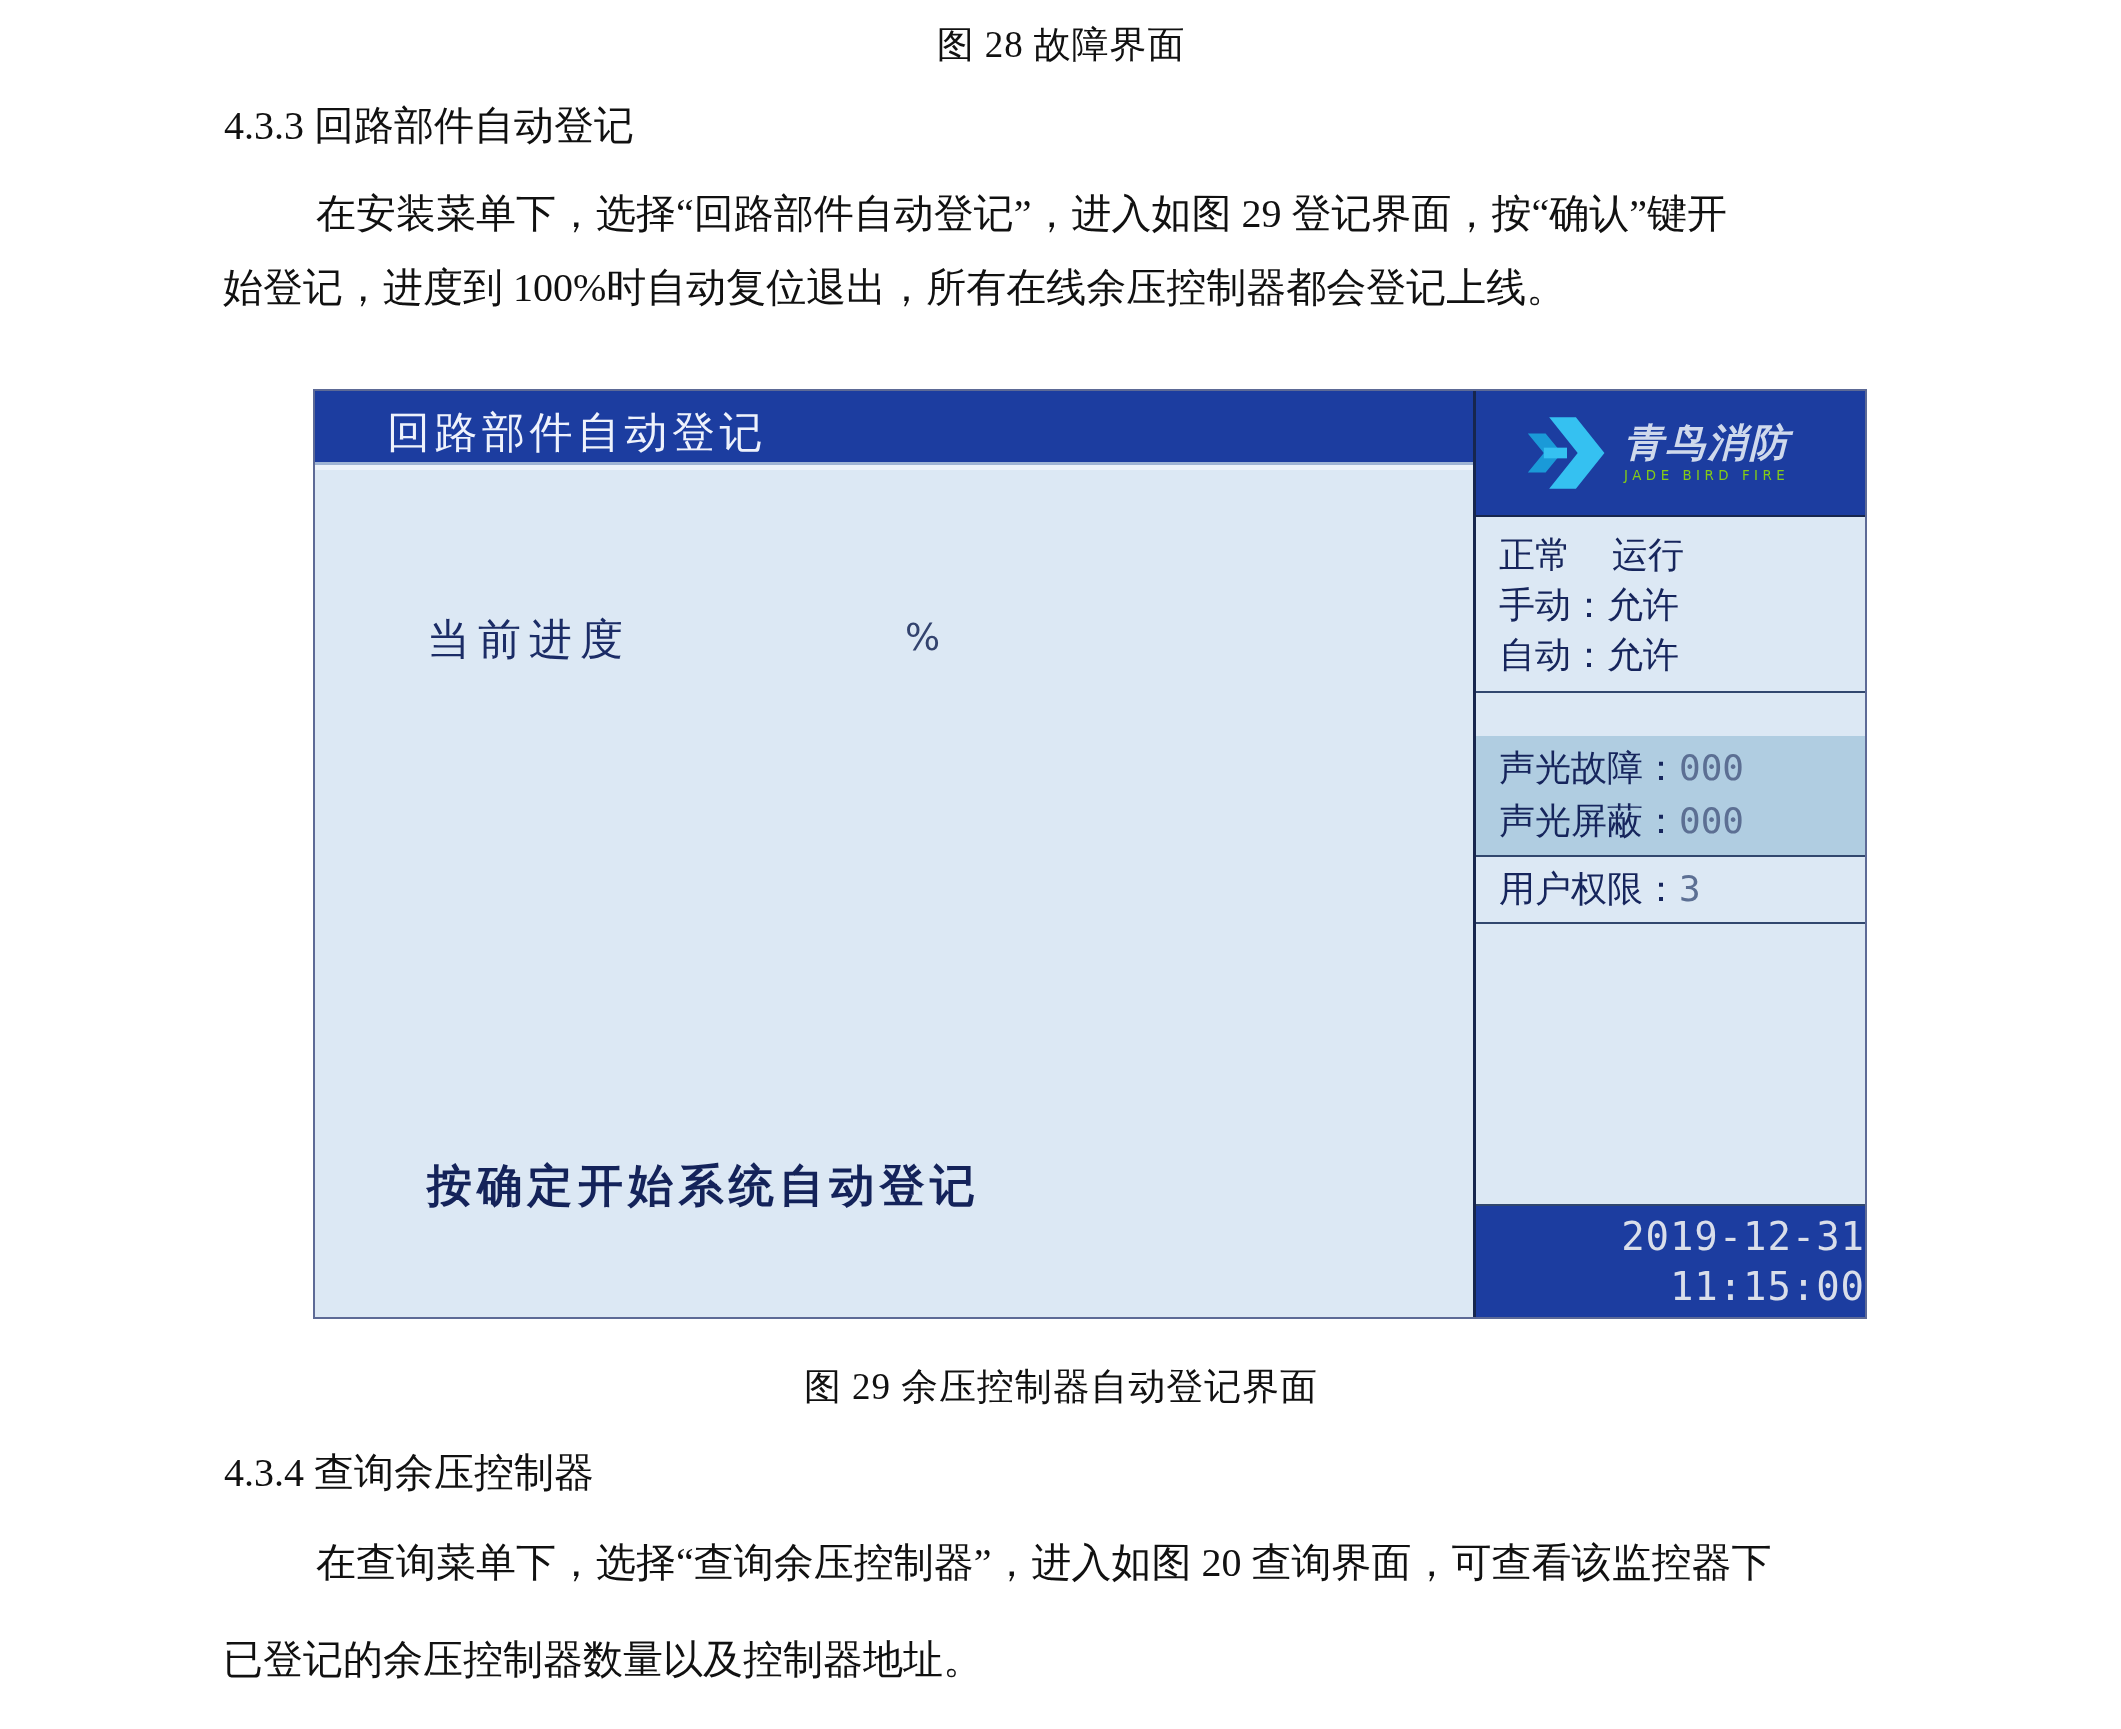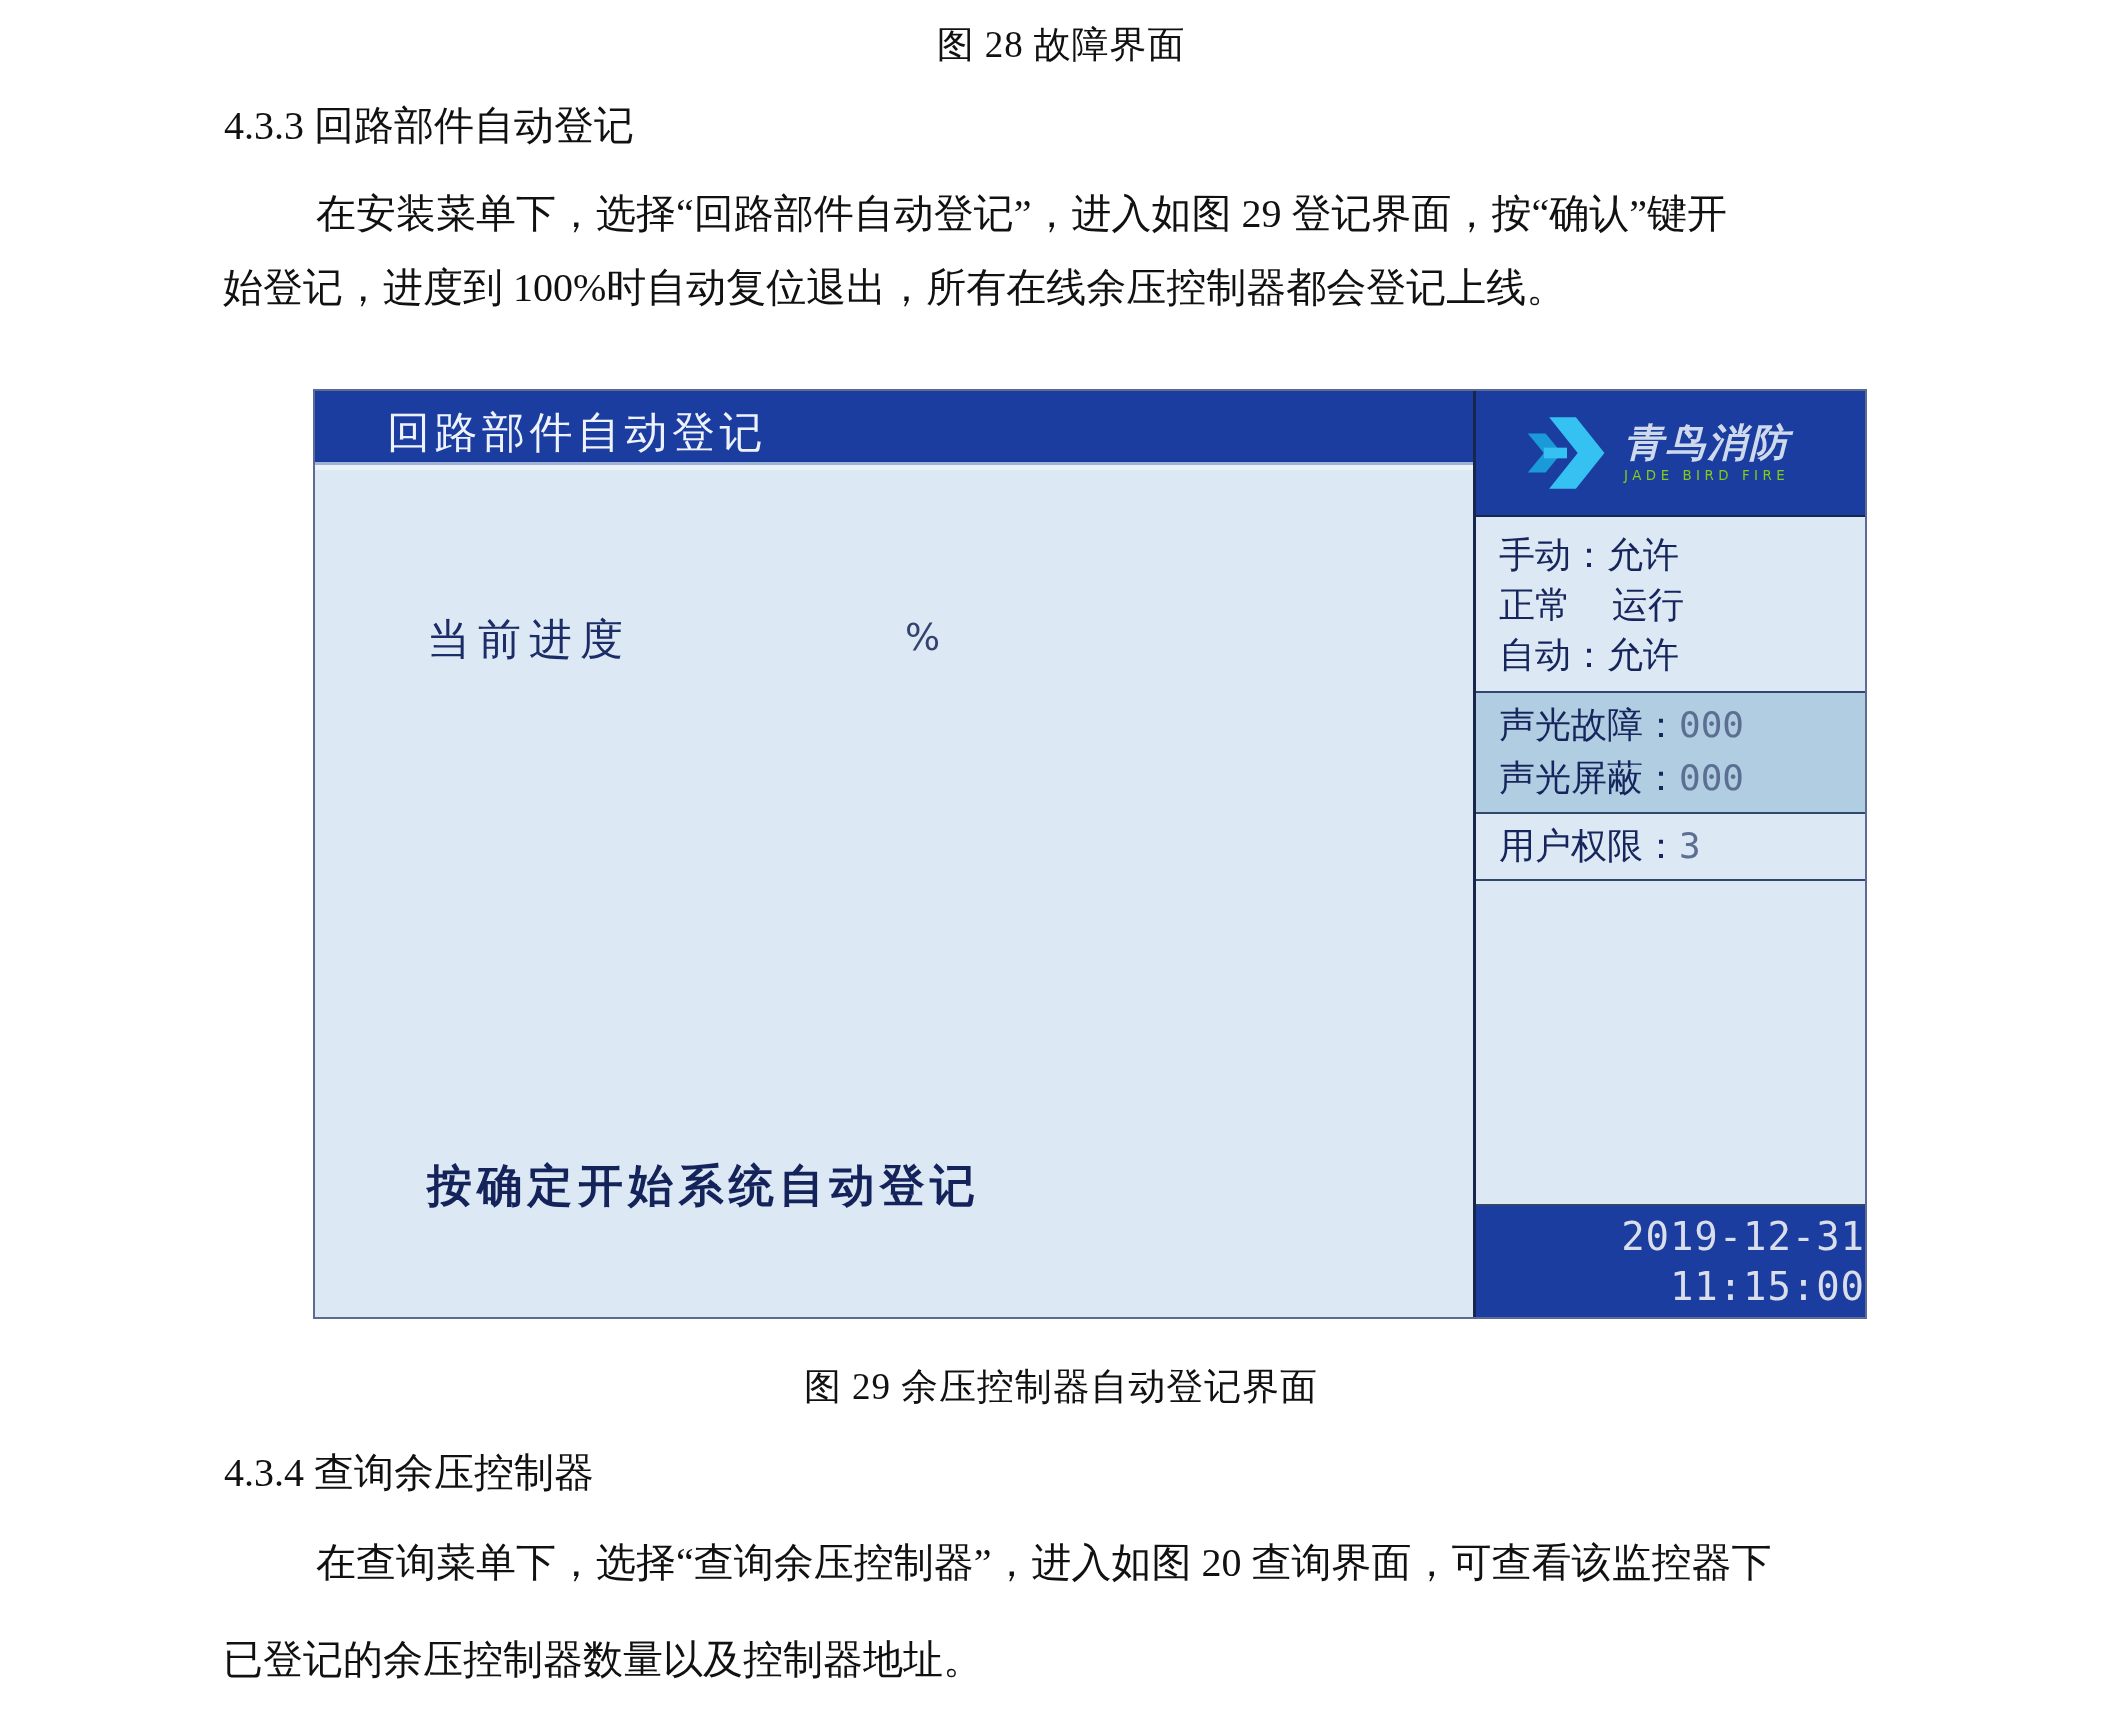--- a/index.html
+++ b/index.html
@@ -89,21 +89,21 @@
   .logo-sub{
     font-size:13.4px;color:#84cc16;letter-spacing:4.5px;margin-top:7.1px;
     font-family:"DejaVu Sans","Liberation Sans",sans-serif;
   }
   .status-a{
     height:161px;border-bottom:2.7px solid #31476e;
     padding:12.5px 0 0 23px;box-sizing:content-box;
   }
   .status-b{
     height:114px;background:#b0cde1;border-bottom:2.7px solid #31476e;
-    padding:5.3px 0 0 23px;box-sizing:content-box;
+    padding:5.3px 0 0 23px;box-sizing:content-box;margin-top:43px;
   }
   .status-c{
     height:65px;border-bottom:2.7px solid #31476e;
     padding:0 8px 0 23px;display:flex;align-items:center;box-sizing:content-box;
   }
   .status-row{font-size:36px;color:#16255c;line-height:50px;white-space:nowrap;}
   .status-b .status-row{line-height:53px;}
   .gap-wide{margin-right:41px;}
   .status-val{color:#16255c;}
   .status-val.dim{
@@ -164,24 +164,24 @@
           <rect x="20" y="40" width="26" height="12" fill="#35c1f1"></rect>
         </svg>
         <div class="logo-texts">
           <span class="logo-brand">青鸟消防</span>
           <span class="logo-sub">JADE BIRD FIRE</span>
         </div>
       </div>
 
       <div class="status-a">
         <div class="status-row">
+          <span class="gap-wide">正常</span><span class="status-val">运行</span>
+        </div>
+        <div class="status-row">
           <span>手动：</span><span class="status-val">允许</span>
-        </div>
-        <div class="status-row">
-          <span class="gap-wide">正常</span><span class="status-val">运行</span>
         </div>
         <div class="status-row">
           <span>自动：</span><span class="status-val">允许</span>
         </div>
       </div>
 
       <div class="status-b">
         <div class="status-row">
           <span>声光故障：</span><span class="status-val dim">000</span>
         </div>

